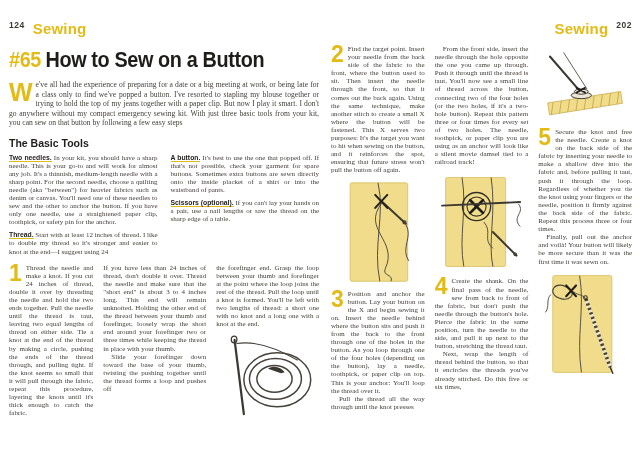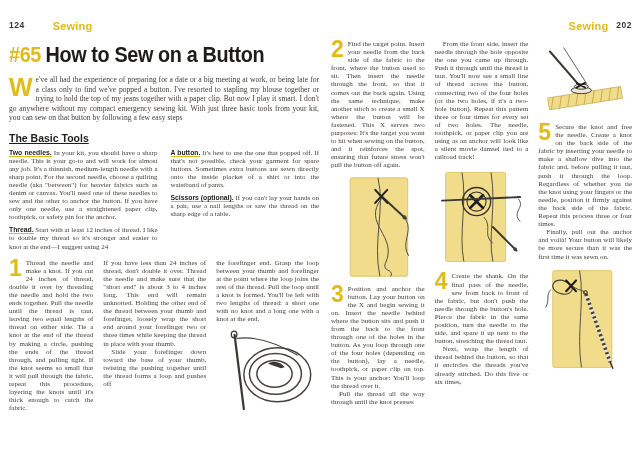--- a/index.html
+++ b/index.html
@@ -7,30 +7,30 @@
   html,body { width:640px; height:455px; }
   body { background:#ffffff; font-family:"Liberation Serif", serif; color:var(--ink);
          position:relative; overflow:hidden; }
   .page { position:absolute; top:0; height:455px; overflow:hidden; }
   .page-left { left:9px; width:310px; }
   .page-right { left:331px; width:301px; }
   .running-head { display:flex; align-items:flex-start; gap:8px; padding-top:20px;
                   font-family:"Liberation Sans", sans-serif; font-weight:bold; }
   .running-head.right { justify-content:flex-end; }
   .folio { font-size:8.5px; color:#3b3933; letter-spacing:.5px; }
-  .section { font-size:11px; color:var(--accent); letter-spacing:.2px;margin-left:20px; }
+  .section { font-size:15px; color:var(--accent); letter-spacing:.2px; }
   .title { margin-top:10px; font-family:"Liberation Sans", sans-serif; font-weight:800;
            font-size:22px; letter-spacing:-.4px; color:var(--dark);
            transform:scaleX(.9); transform-origin:left; white-space:nowrap; }
   .title-num { color:var(--accent); margin-right:5px; }
   .intro { margin-top:7px; font-size:7.6px; line-height:9.5px; text-align:justify; }
   .dropcap { float:left; font-family:"Liberation Sans", sans-serif; font-weight:bold;
              font-size:25px; line-height:20px; color:var(--accent); margin:2px 3px 0 0; }
   .subhead { margin-top:9px; font-family:"Liberation Sans", sans-serif; font-size:10.5px;
-             font-weight:bold; color:var(--dark);text-decoration:underline; }
+             font-weight:bold; color:var(--dark); }
   .tools-row { display:flex; gap:13px; margin-top:5px; }
   .steps-row { display:flex; gap:10px; margin-top:8px; }
   .cols { display:flex; gap:10px; margin-top:8px; }
   .col { flex:1; min-width:0; }
   .col-narrow { flex:.82; }
   .body { font-size:7px; line-height:8.1px; text-align:justify; margin:0; }
   .mb { margin-bottom:5px; }
   .indent { text-indent:8px; }
   .runin { font-family:"Liberation Sans", sans-serif; font-size:6.8px; font-weight:bold;
            color:var(--dark); border-bottom:1.2px solid var(--accent); }
@@ -119,21 +119,21 @@
         <path class="line" d="M56,6 C62,45 52,76 58,104" stroke="#c9ae52" stroke-width="1"></path>
         <circle cx="40" cy="38" r="15.5" fill="none" stroke="#33302a" stroke-width="1.5"></circle>
         <circle cx="40" cy="38" r="10.5" fill="none" stroke="#33302a" stroke-width="1.2"></circle>
         <path d="M33,31 L47,45 M47,31 L33,45" stroke="#1f1d1a" stroke-width="3" stroke-linecap="round" fill="none"></path>
         <line x1="2" y1="37" x2="88" y2="33" stroke="#3c3933" stroke-width="2" stroke-linecap="round"></line>
         <path class="line" d="M86,35 C94,45 78,49 88,60" stroke-width="1"></path>
         <path class="line" d="M48,55 C58,66 46,74 58,84" stroke-width="1"></path>
         <line x1="58" y1="66" x2="84" y2="92" stroke="#3c3933" stroke-width="2.1" stroke-linecap="round"></line>
         <circle cx="82.5" cy="90.5" r="1.6" fill="none" stroke="#3c3933" stroke-width="1.1"></circle>
       </svg>
-      <p class="body"><span class="stepnum">4</span><span>Create the shank. On the final pass of the needle, sew from back to front of the fabric, but don't push the needle through the button's hole. Pierce the fabric in the same position, turn the needle to the side, and spare it up next to the button, stretching the thread taut.</span></p>
+      <p class="body"><span class="stepnum">4</span><span>Create the shank. On the final pass of the needle, sew from back to front of the fabric, but don't push the needle through the button's hole. Pierce the fabric in the same position, turn the needle to the side, and pull it up next to the button, stretching the thread taut.</span></p>
       <p class="body indent">Next, wrap the length of thread behind the button, so that it encircles the threads you've already stitched. Do this five or six times,</p>
     </div>
 
     <div class="col">
       <svg class="illus" width="82" height="72" viewBox="0 0 88 78">
         <g transform="rotate(-9 44 56)">
           <rect x="4" y="50" width="80" height="13" fill="#f0dc8a" stroke="#c9ad4e" stroke-width="0.8"></rect>
           <path d="M10,50 l-4,13 M19,50 l-4,13 M28,50 l-4,13 M37,50 l-4,13 M46,50 l-4,13 M55,50 l-4,13 M64,50 l-4,13 M73,50 l-4,13 M82,50 l-4,13" stroke="#bfa041" stroke-width="0.8" fill="none"></path>
         </g>
         <ellipse cx="40" cy="48" rx="11" ry="3.6" fill="#ece6d6" stroke="#33302a" stroke-width="1"></ellipse>

